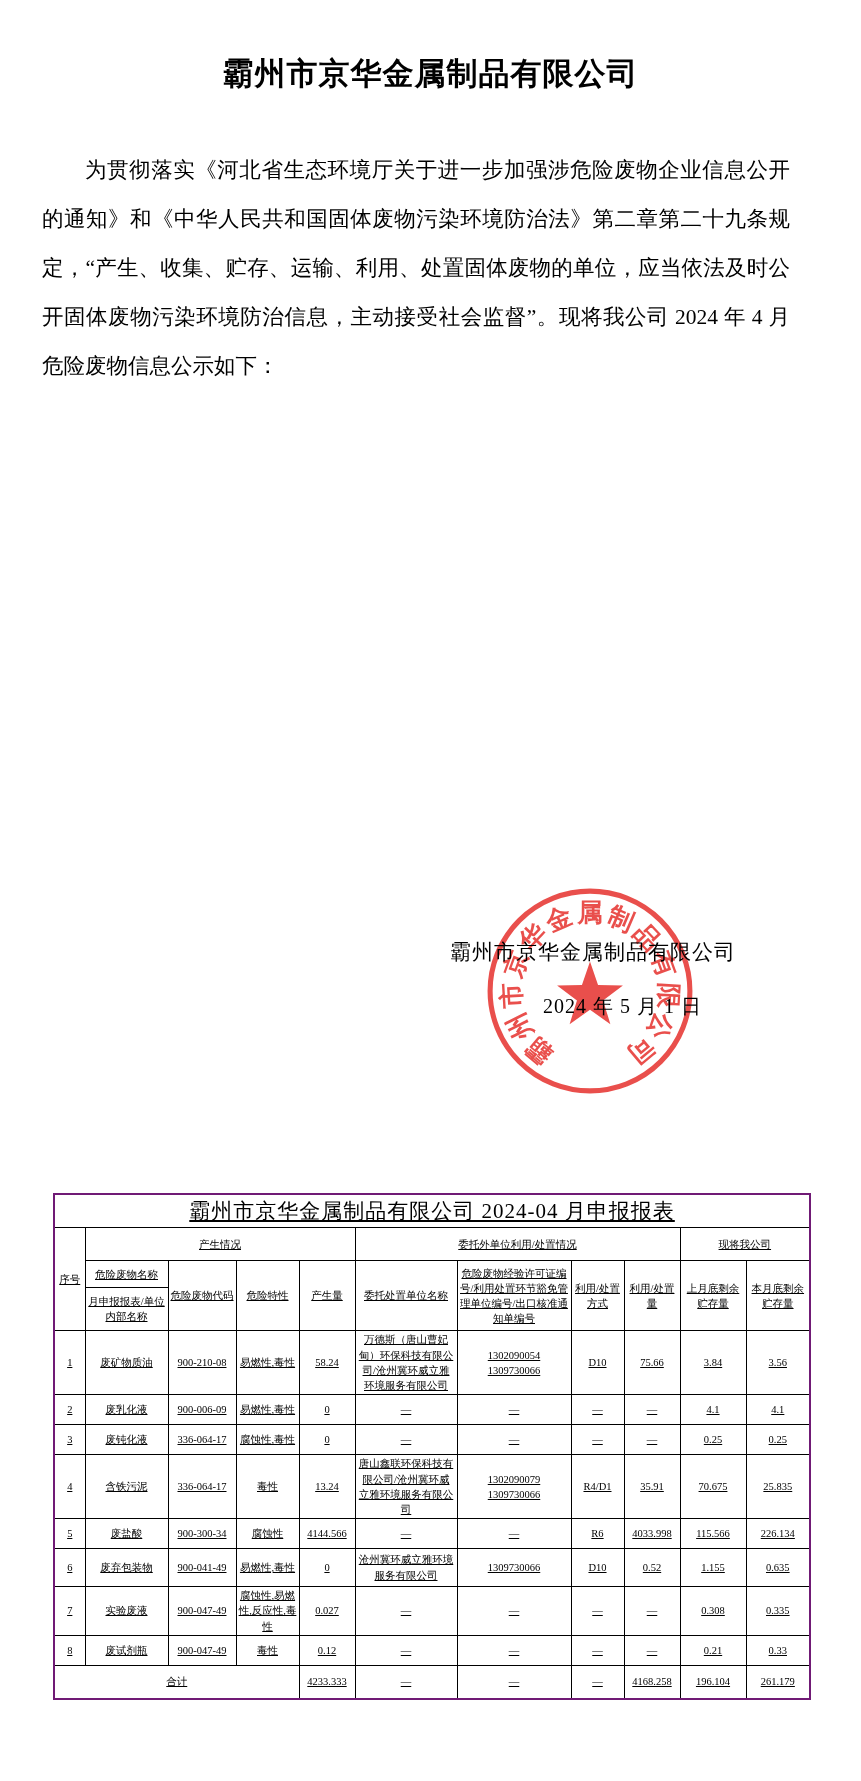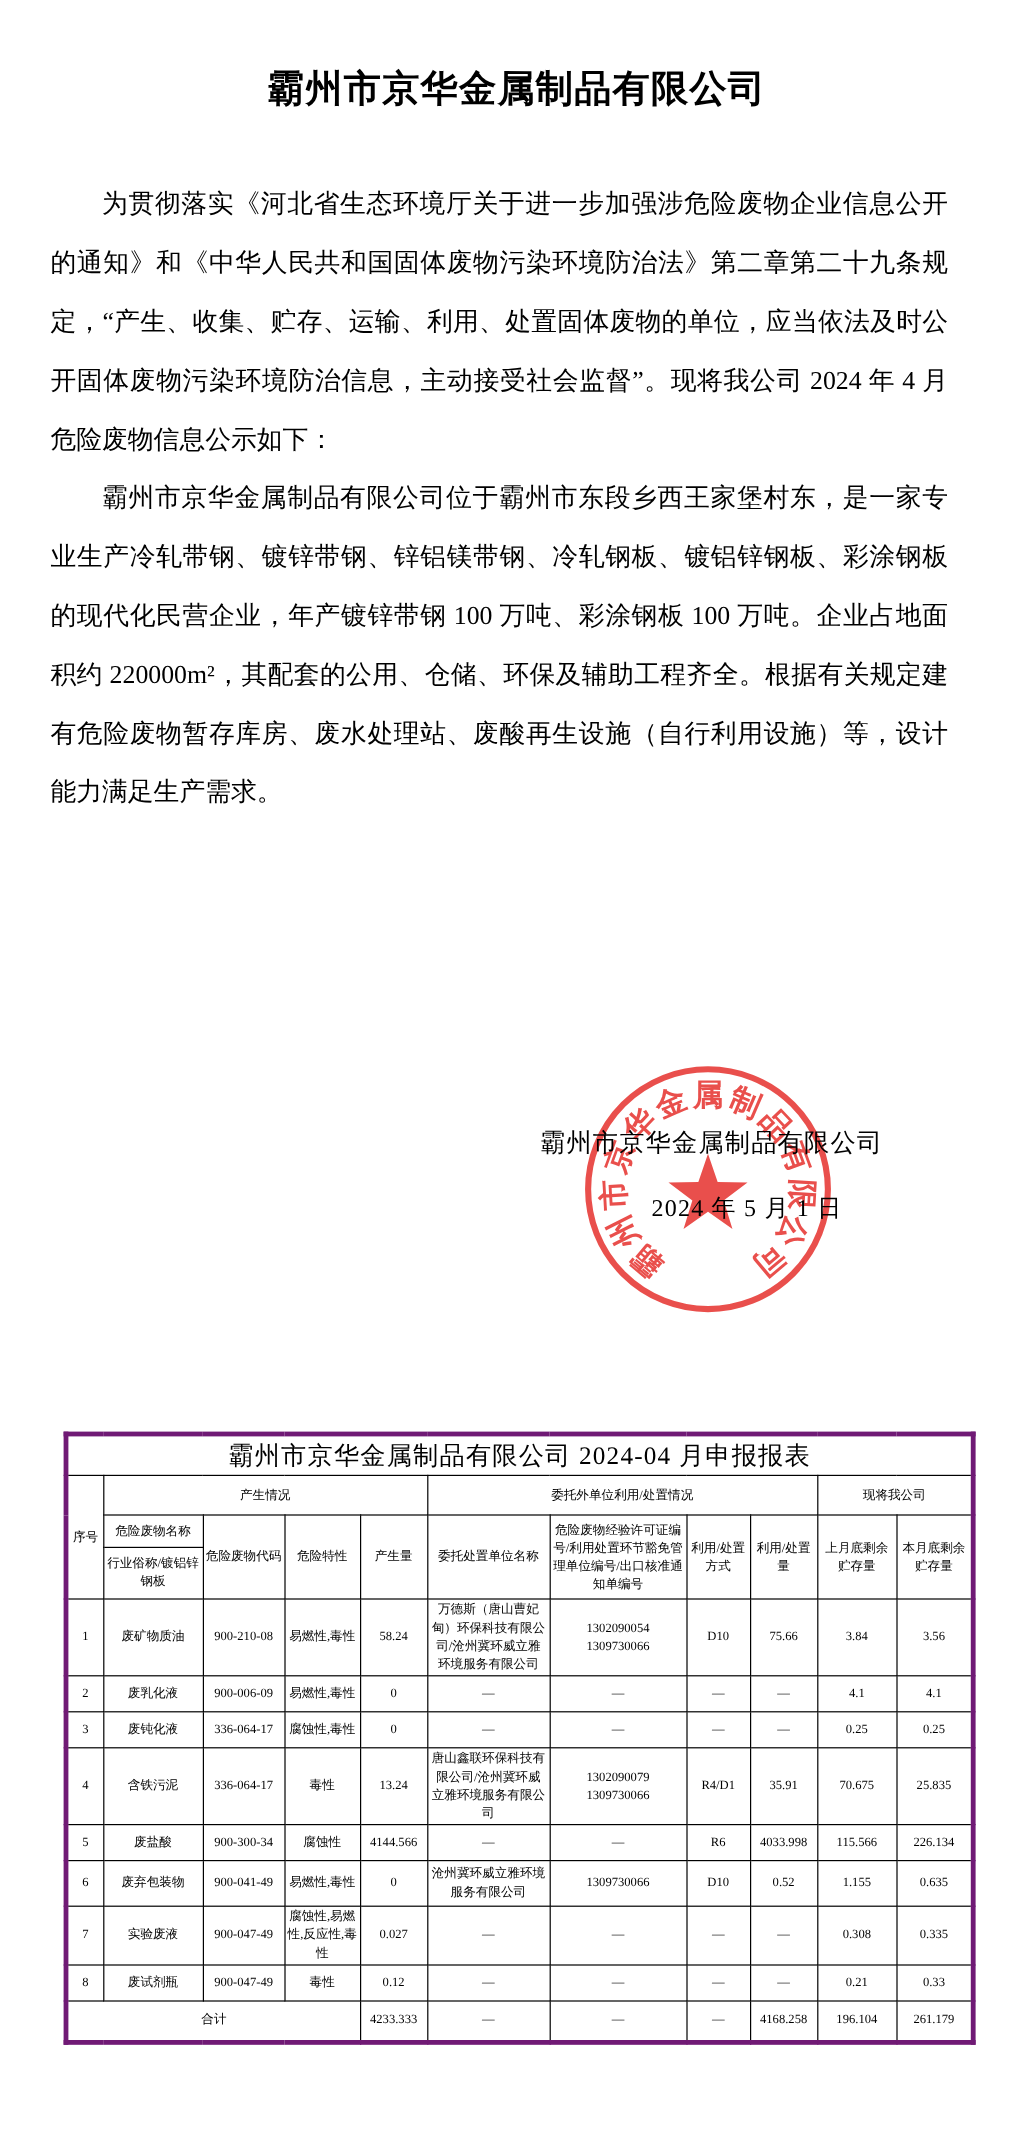--- a/index.html
+++ b/index.html
@@ -26,21 +26,21 @@
   .sig-date{position:absolute;top:993px;left:543px;font-size:20px;letter-spacing:1px;}
 
   
   #stamp-svg{
     position:absolute;left:485px;top:886px;width:210px;height:210px;
     mix-blend-mode:multiply;opacity:.92;
   }
 
   
   .table-wrap{position:absolute;top:1193px;left:53px;}
-  table.decl{border-collapse:collapse;table-layout:fixed;width:756px;border:4px solid #701a75;}
+  table.decl{border-collapse:collapse;table-layout:fixed;width:756px;border:2px solid #701a75;text-decoration:underline;}
   table.decl td{
     border:1px solid #000;text-align:center;vertical-align:middle;
     font-size:10.5px;line-height:1.45;padding:1px 2px;
     white-space:pre-line;word-break:break-all;
   }
   tr.t-title td{font-size:21px;height:30px;letter-spacing:1px;font-weight:normal;}
   tr.t-group td{height:30px;}
   tr.t-sub1 td{height:24px;}
   tr.t-sub2 td{height:40px;}
   #rows tr{height:30px;}
@@ -54,21 +54,20 @@
 <body>
 
 <div class="page">
 
   <div class="doc-titles">
     <div class="t">霸州市京华金属制品有限公司</div>
   </div>
 
   <div class="content">
     <p>为贯彻落实《河北省生态环境厅关于进一步加强涉危险废物企业信息公开的通知》和《中华人民共和国固体废物污染环境防治法》第二章第二十九条规定，“产生、收集、贮存、运输、利用、处置固体废物的单位，应当依法及时公开固体废物污染环境防治信息，主动接受社会监督”。现将我公司 2024 年 4 月危险废物信息公示如下：</p>
-    <p>霸州市京华金属制品有限公司位于霸州市东段乡西王家堡村东，是一家专业生产冷轧带钢、镀锌带钢、锌铝镁带钢、冷轧钢板、镀铝锌钢板、彩涂钢板的现代化民营企业，年产镀锌带钢 100 万吨、彩涂钢板 100 万吨。企业占地面积约 220000m²，其配套的公用、仓储、环保及辅助工程齐全。根据有关规定建有危险废物暂存库房、废水处理站、废酸再生设施（自行利用设施）等，设计能力满足生产需求。</p>
   </div>
 
   <div class="sig-company">霸州市京华金属制品有限公司</div>
   <div class="sig-date">2024 年 5 月 1 日</div>
 
   <svg id="stamp-svg" viewBox="0 0 206 206">
     <circle id="stamp-ring" cx="103" cy="103" r="98" fill="none" stroke-width="5" stroke="#e8403c"></circle>
     <polygon id="stamp-star" points="103.0,74.0 110.9,97.1 135.3,97.5 115.8,112.2 123.0,135.5 103.0,121.5 83.0,135.5 90.2,112.2 70.7,97.5 95.1,97.1" fill="#e8403c"></polygon>
     <g id="stamp-chars">
         <text x="53.5" y="162.0" fill="#e8403c" font-size="25" font-weight="bold" text-anchor="middle" dominant-baseline="central" transform="rotate(-140.0 53.5 162.0)">霸</text>
@@ -118,21 +117,21 @@
         <td rowspan="2">危险特性</td>
         <td rowspan="2">产生量</td>
         <td rowspan="2">委托处置单位名称</td>
         <td rowspan="2">危险废物经验许可证编号/利用处置环节豁免管理单位编号/出口核准通知单编号</td>
         <td rowspan="2">利用/处置方式</td>
         <td rowspan="2">利用/处置量</td>
         <td rowspan="2">上月底剩余贮存量</td>
         <td rowspan="2">本月底剩余贮存量</td>
       </tr>
       <tr class="t-sub2">
-        <td>行业俗称/镀铝锌钢板</td>
+        <td>月申报报表/单位内部名称</td>
       </tr>
       </tbody>
         <tbody id="rows">
           <tr>
             <td>1</td>
             <td>废矿物质油</td>
             <td>900-210-08</td>
             <td>易燃性,毒性</td>
             <td>58.24</td>
             <td>万德斯（唐山曹妃甸）环保科技有限公司/沧州冀环威立雅环境服务有限公司</td>

